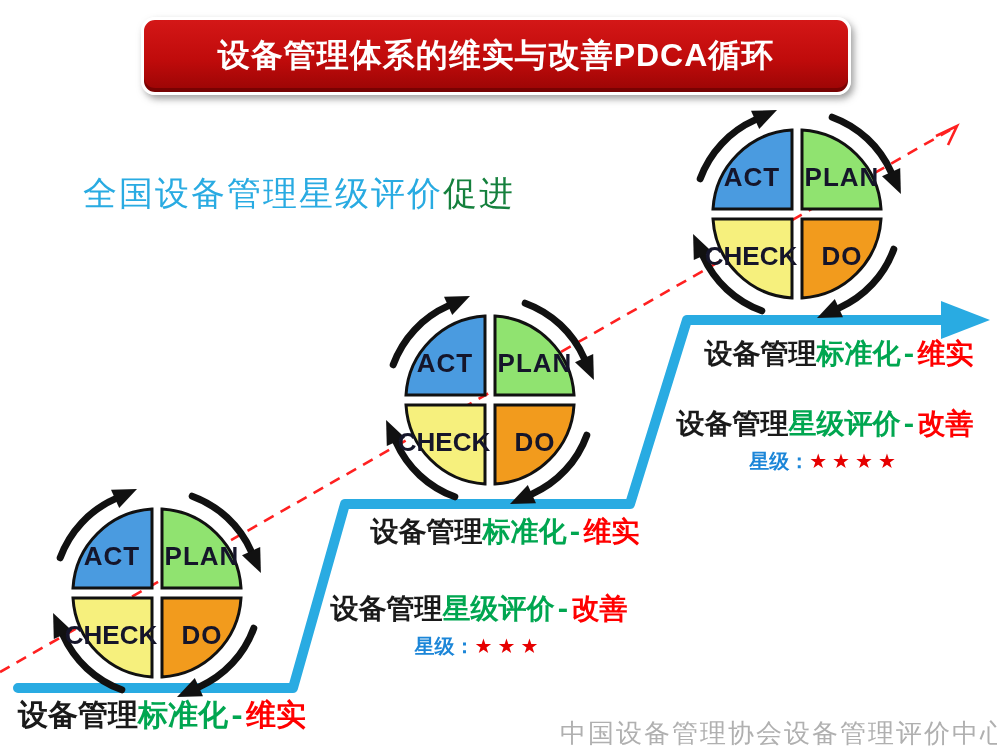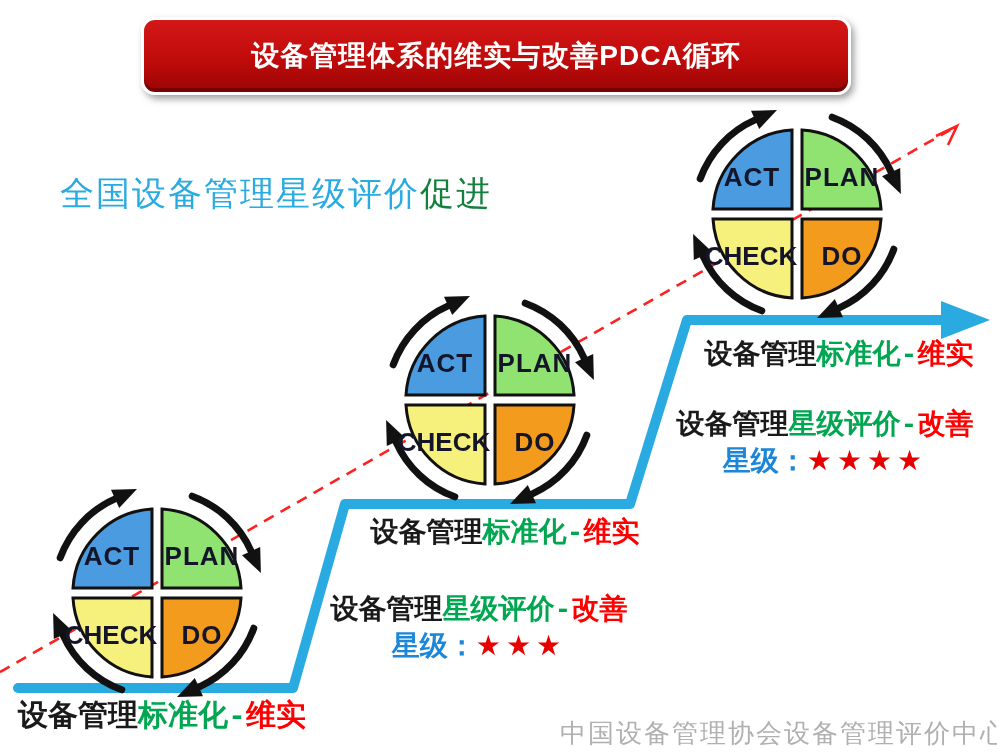--- a/index.html
+++ b/index.html
@@ -6,35 +6,35 @@
   #stage{position:relative;width:997px;height:755px;background:#fff;overflow:hidden;
          font-family:"Liberation Sans",sans-serif;}
   #scene{position:absolute;left:0;top:0;}
 
   
   .banner{position:absolute;left:141px;top:17px;width:704px;height:72px;
           background:linear-gradient(180deg,#d41717 0%,#c00b0b 55%,#9a0505 100%);
           border:3px solid #fff;border-radius:14px;
           box-shadow:3px 4px 7px rgba(110,110,110,.65), inset 0 -4px 0 rgba(90,0,0,.55);
           display:flex;align-items:center;justify-content:center;}
-  .banner span{color:#fff;font-size:28px;font-weight:bold;letter-spacing:1px;}
+  .banner span{color:#fff;font-size:32px;font-weight:bold;letter-spacing:1px;}
 
   
   .intro{position:absolute;left:60px;top:168px;font-family:"DejaVu Serif",serif;
          font-size:34px;line-height:50px;letter-spacing:2px;}
-  .blue{color:#29abe2;}
+  .blue{color:#29abe2;margin-left:23px;}
   .black{color:#15803d;}
 
   
   .step-label{position:absolute;text-align:center;}
   .lbl{font-size:28px;font-weight:bold;white-space:nowrap;line-height:36px;font-family:Liberation Mono, monospace;}
   .seg-black{color:#1a1a1a;}
   .seg-green{color:#00a650;}
   .seg-red{color:#ff0000;}
-  .rating{font-size:28px;font-weight:bold;white-space:nowrap;line-height:34px;}
+  .rating{font-size:20px;font-weight:bold;white-space:nowrap;line-height:34px;}
   .rating .cap{color:#1c86d8;}
   .rating .stars{color:#e60000;letter-spacing:5px;font-family:"DejaVu Sans",sans-serif;}
 
   .label-step3{left:660px;top:338px;width:330px;}
   .label-step3 .line-std{margin-left:28px;}
   .label-step3 .line-eval{margin-top:34px;}
   .label-step2{left:318px;top:516px;width:322px;}
   .label-step2 .line-std{margin-left:52px;}
   .label-step2 .line-eval{margin-top:41px;}
   .label-step1{left:18px;top:699px;text-align:left;}

